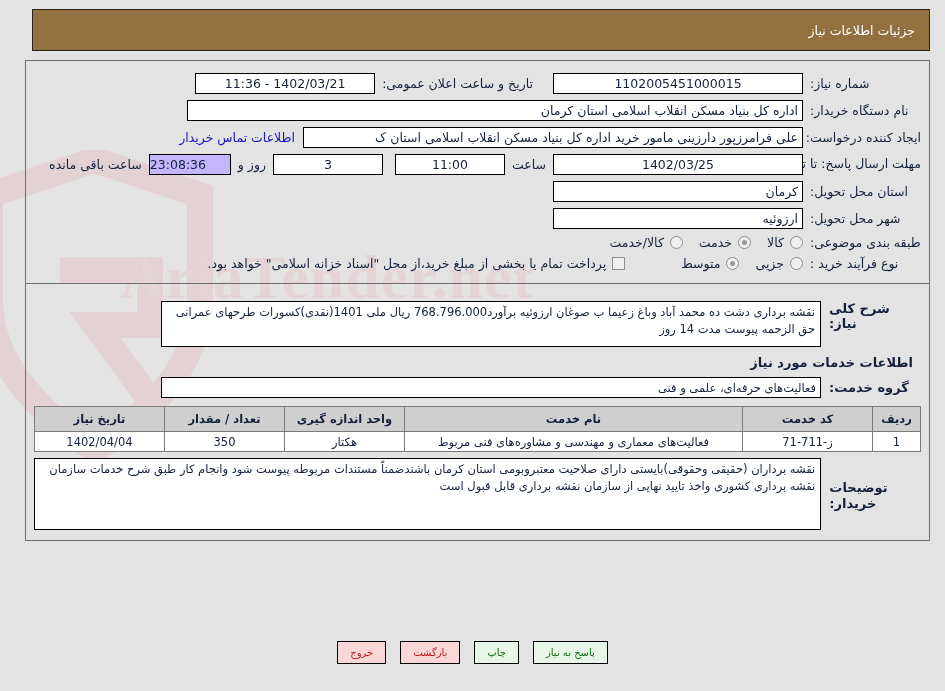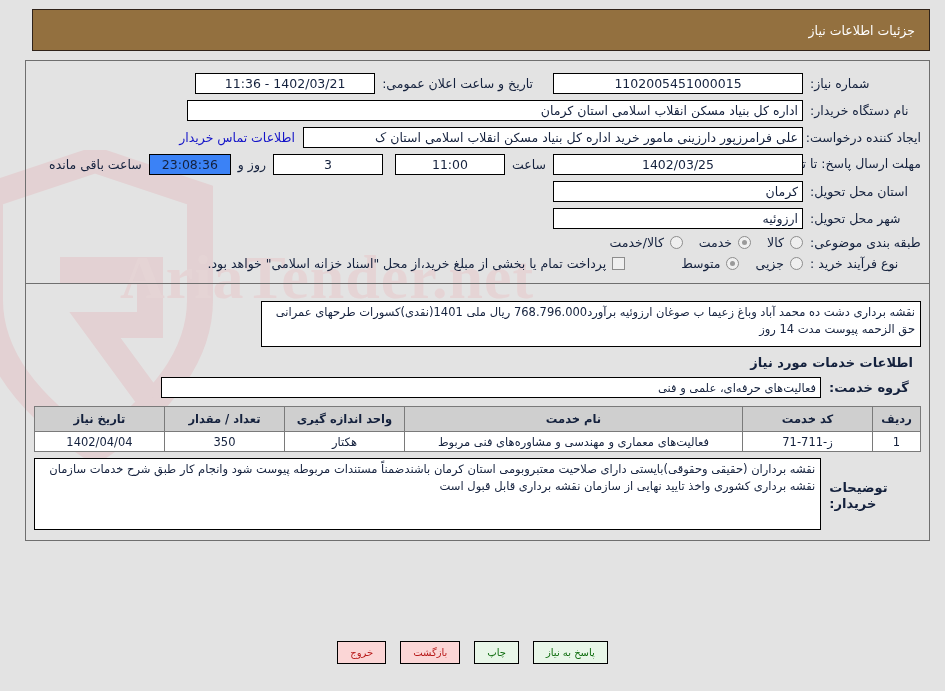--- a/index.html
+++ b/index.html
@@ -102,27 +102,27 @@
     direction: rtl;
   }
   .fld.center { text-align: center; }
   .fld.num { direction: ltr; text-align: center; }
 
   .w250 { width: 250px; }
   .w180 { width: 180px; }
   .w110 { width: 110px; }
 
   .countdown {
-    background: #3b82f6;
+    background: #c4b5fd;
     border: 1px solid #000;
     height: 21px;
     width: 82px;
     font-size: 12.5px;
     line-height: 19px;
-    text-align: center;
+    text-align: left;
     direction: ltr;
     color: #14213d;
   }
   .inline-txt {
     font-size: 12.5px;
     padding: 3px 7px 0 7px;
     white-space: nowrap;
     color: #14213d;
   }
   .link {
@@ -358,20 +358,21 @@
         <label class="radio-item" style="margin-right:40px;margin-left:0;">
           <span class="chk"></span>
           <span class="note-txt">پرداخت تمام یا بخشی از مبلغ خرید،از محل "اسناد خزانه اسلامی" خواهد بود.</span>
         </label>
       </div>
 
     </div>
 
     <div class="section-box" style="padding-top:10px;padding-bottom:6px;">
       <div class="hdr-row">
+        <div class="hdr-lbl">شرح کلی نیاز:</div>
         <textarea class="area" rows="2" style="width: 660px; height: 46px; font-size: 11.5px;" readonly="">نقشه برداری دشت ده محمد آباد وباغ زعیما ب صوغان ارزوئیه برآورد768.796.000 ریال ملی 1401(نقدی)کسورات طرحهای عمرانی حق الزحمه پیوست مدت 14 روز</textarea>
       </div>
 
       <div class="sec-title">اطلاعات خدمات مورد نیاز</div>
 
       <div class="hdr-row" style="align-items:center;">
         <div class="hdr-lbl">گروه خدمت:</div>
         <input class="fld" style="width: 660px; font-size: 11.5px;" readonly="" value="فعالیت‌های حرفه‌ای، علمی و فنی">
       </div>
 

